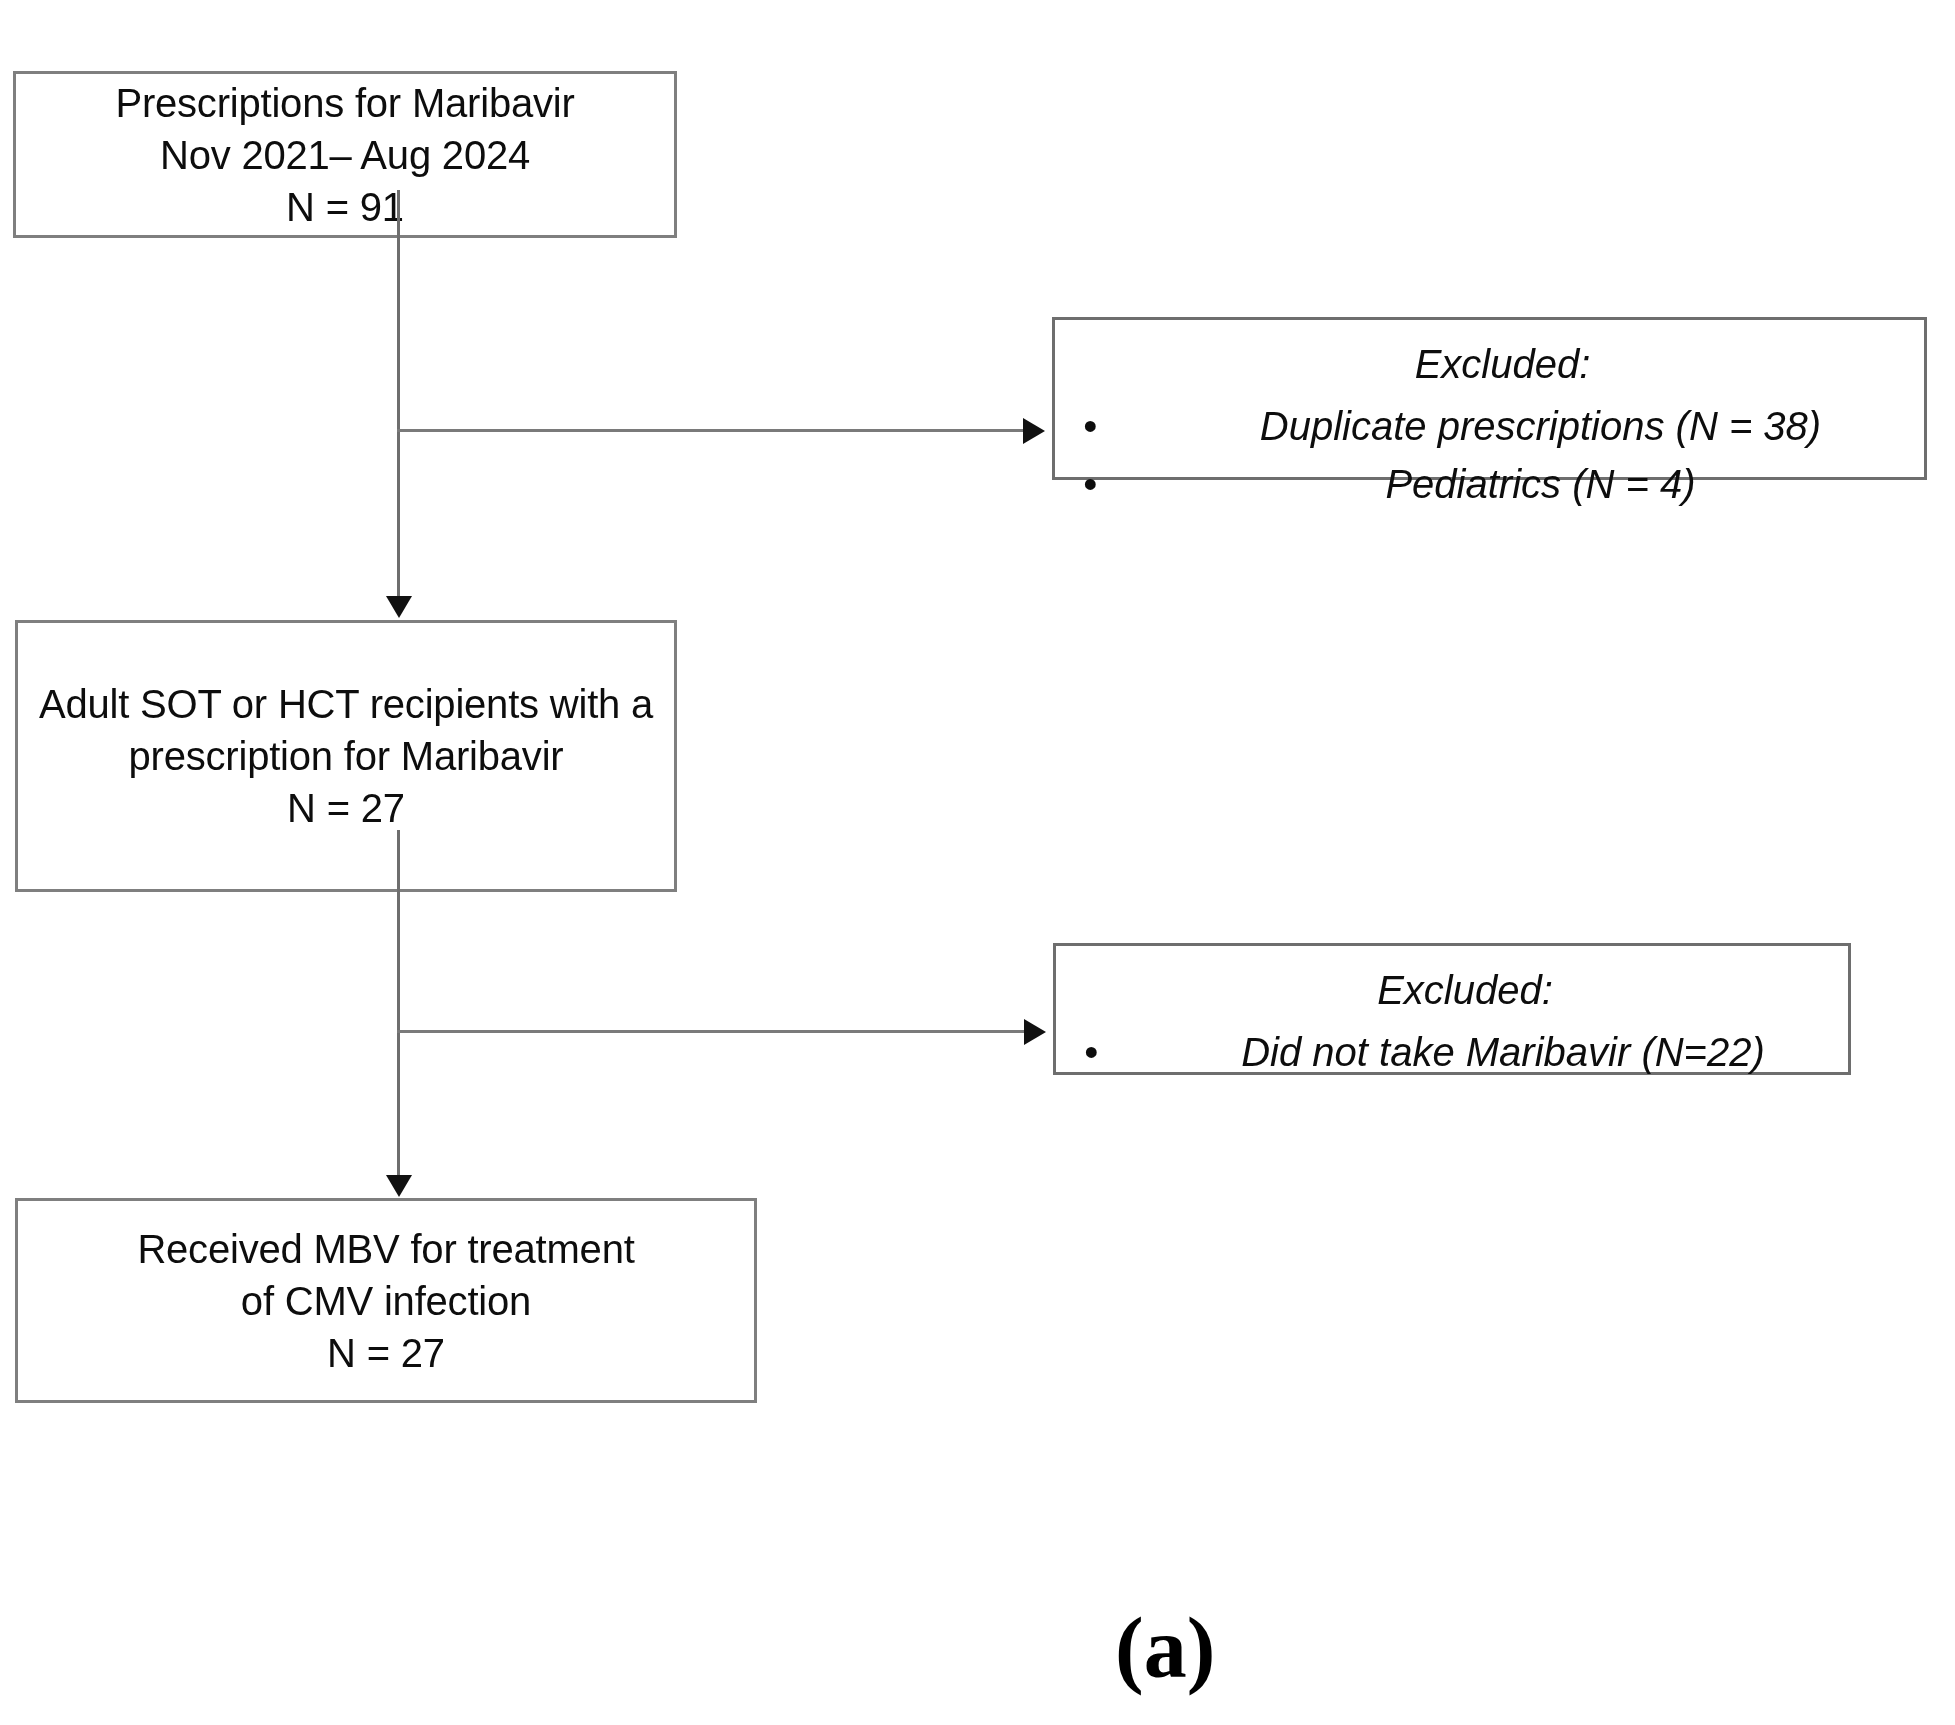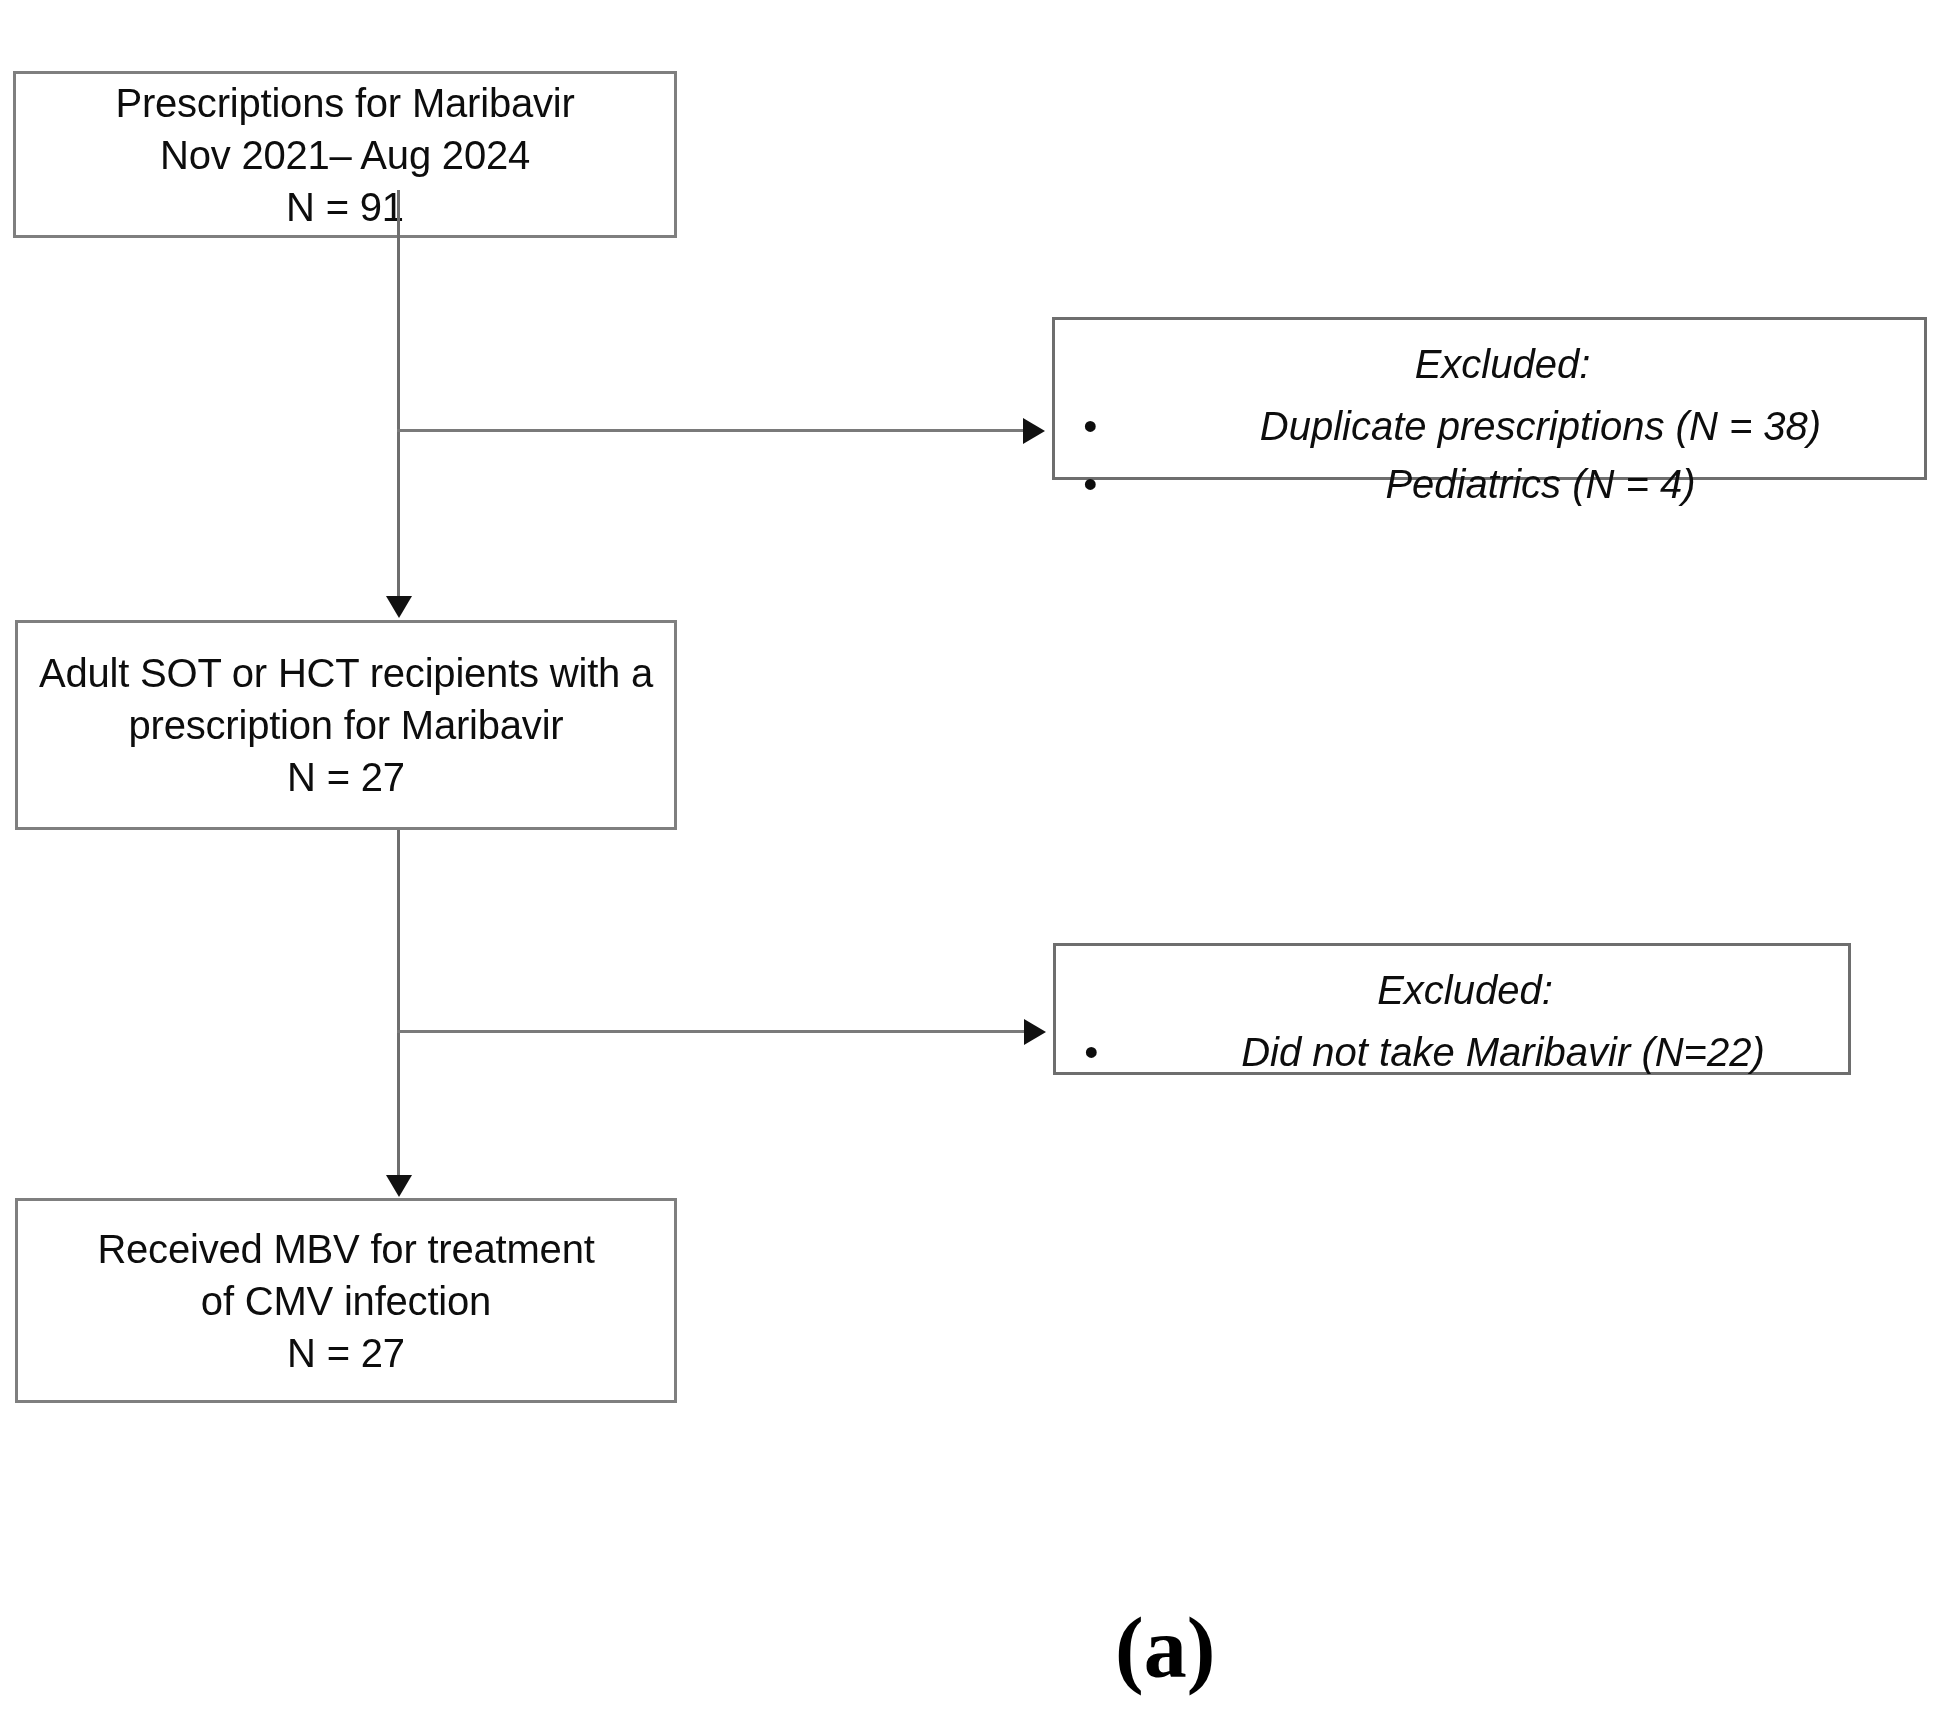--- a/index.html
+++ b/index.html
@@ -124,21 +124,21 @@
         <span class="bullet">•</span>
         <span>Duplicate prescriptions (N = 38)</span>
       </li>
       <li>
         <span class="bullet">•</span>
         <span>Pediatrics (N = 4)</span>
       </li>
     </ul>
   </div>
 
-  <div class="node" style="left:15px; top:620px; width:662px; height:210px;">
+  <div class="node" style="left:15px; top:620px; width:662px; height:272px;">
     <span class="line">Adult SOT or HCT recipients with a</span>
     <span class="line">prescription for Maribavir</span>
     <span class="line">N = 27</span>
   </div>
 
   <div class="vline" style="left:397px; top:830px; height:350px;"></div>
   <div class="arrow-down" style="left:386px; top:1175px;"></div>
 
   <div class="hline" style="left:397px; top:1030px; width:627px;"></div>
   <div class="arrow-right" style="left:1024px; top:1019px;"></div>
@@ -146,21 +146,21 @@
   <div class="excl" style="left:1053px; top:943px; width:798px; height:132px;">
     <span class="excl-title">Excluded:</span>
     <ul class="excl-list">
       <li>
         <span class="bullet">•</span>
         <span>Did not take Maribavir (N=22)</span>
       </li>
     </ul>
   </div>
 
-  <div class="node" style="left:15px; top:1198px; width:662px; height:205px;">
+  <div class="node" style="left:15px; top:1198px; width:742px; height:205px;">
     <span class="line">Received MBV for treatment</span>
     <span class="line">of CMV infection</span>
     <span class="line">N = 27</span>
   </div>
 
   <div class="caption" style="left:1115px; top:1605px;">(a)</div>
 
 </div>
 
 </body></html>

